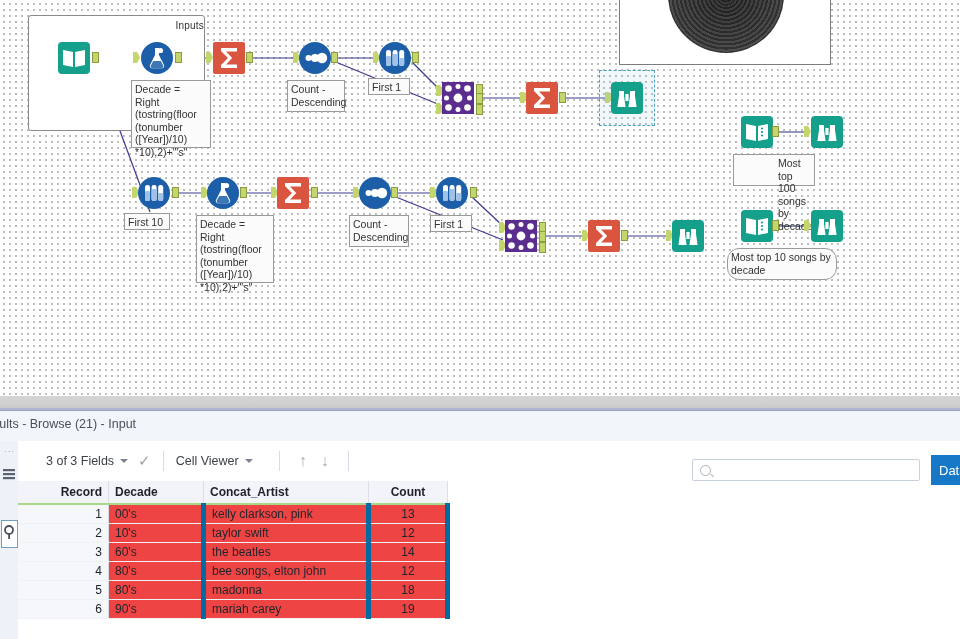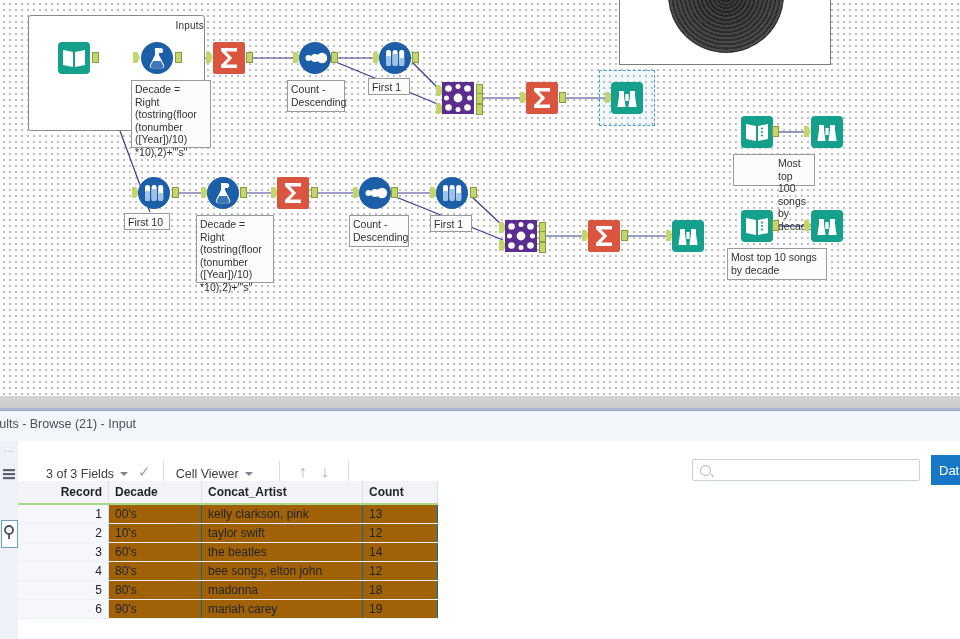--- a/index.html
+++ b/index.html
@@ -115,21 +115,21 @@
     position:absolute;left:3px;width:13px;height:13px;
   }
   #rail-box{
     position:absolute;left:1px;top:79px;width:17px;height:28px;
     border:1px solid #6f9fc0;background:#ffffff;box-sizing:border-box;
   }
 
   #toolbar{
     position:absolute;left:18px;top:30px;width:942px;height:40px;
     background:#ffffff;border-bottom:1px solid #e3e8f1;
-    display:flex;align-items:flex-end;
+    display:flex;align-items:center;
   }
   .tb-item{display:flex;align-items:center;font-size:12.5px;color:#3c4049;white-space:nowrap;}
   .tb-gap{width:14px;}
   .tb-sep{width:1px;height:20px;background:#d6dbe6;margin:0 12px;}
   .caret{
     width:0;height:0;border-left:4px solid transparent;border-right:4px solid transparent;
     border-top:4px solid #7c828e;margin-left:6px;
   }
   .check{color:#9aa1ad;font-size:15px;margin-left:10px;}
   .arrow-btn{color:#a8aeb9;font-size:16px;margin:0 7px;}
@@ -164,30 +164,30 @@
     position:absolute;left:18px;top:70px;width:942px;height:158px;
     background:#ffffff;
   }
   table{border-collapse:collapse;font-size:12px;color:#21252b;}
   thead th{
     background:#f2f4f9;border-right:1px solid #d9dee8;border-bottom:2px solid #a8d98a;
     font-weight:bold;text-align:left;padding:3px 6px;height:16px;
     color:#1e2228;font-size:12px;
   }
   tbody td{
-    border-right:1px solid #0369a1;border-bottom:1px solid #eef1f6;
-    padding:2px 6px;height:14px;background:#a16207;
+    border-right:5px solid #0369a1;border-bottom:1px solid #eef1f6;
+    padding:2px 6px;height:14px;background:#ef4444;
   }
   tbody td.recno{
     background:#f5f7fb;text-align:right;color:#21252b;border-right:1px solid #d9dee8;
   }
   th.c0,td.c0{width:78px;}
   th.c1,td.c1{width:80px;}
   th.c2,td.c2{width:148px;}
-  th.c3,td.c3{width:62px;}
+  th.c3,td.c3{width:62px;text-align:center;}
   th.c0{text-align:right;}
 </style>
 </head>
 <body>
 
 <div id="app">
 
   <div id="canvas">
 
     <svg class="wire">
@@ -502,21 +502,21 @@
     <div class="node" style="left:809px;top:208px;">
       <div class="glyph">
         <svg width="34" height="34" viewBox="0 0 34 34">
           <rect x="1" y="1" width="32" height="32" rx="4" fill="#14a08a"></rect>
           <path d="M9 10 h5 v5 l1.6 11 h-8.2 l1.6 -11 z" fill="#ffffff"></path>
           <path d="M20 10 h5 v5 l1.6 11 h-8.2 l1.6 -11 z" fill="#ffffff"></path>
           <rect x="15.4" y="13" width="3.2" height="7" fill="#ffffff"></rect>
         </svg>
       </div>
     </div>
-    <div class="lbl" style="left:727px;top:248px;width:100px;height:32px;">Most top 10 songs by decade</div>
+    <div class="lbl" style="left:727px;top:248px;width:110px;height:32px;border-radius:12px;">Most top 10 songs by decade</div>
 
   </div>
 
   <div id="splitter">
     <div class="line"></div>
   </div>
 
   <div id="results">
 
     <div id="results-titlebar">

